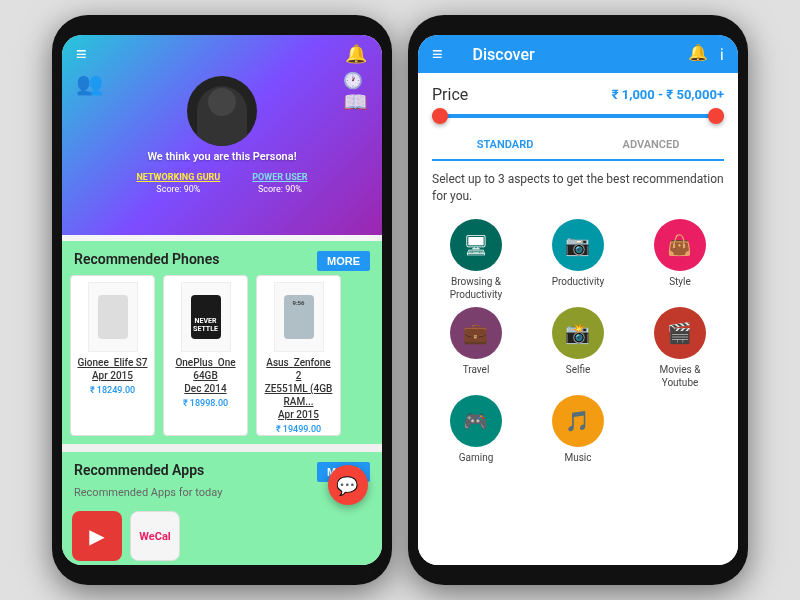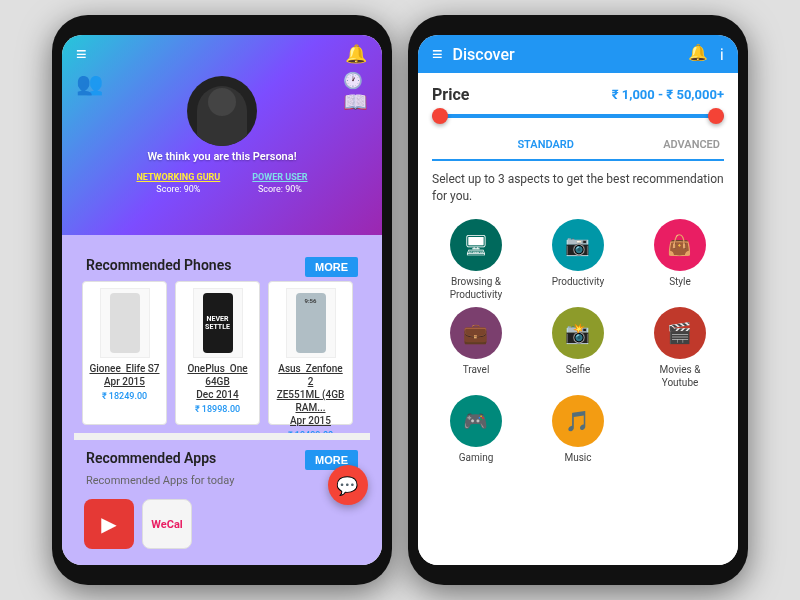--- a/index.html
+++ b/index.html
@@ -147,22 +147,23 @@
     .persona-score-value {
       font-size: 9px;
       color: white;
       display: block;
     }
 
     
     .left-content {
       flex: 1;
       overflow-y: auto;
-      background: #c4b5fd;
-      padding: 12px;
+      background: #86efac;
+      padding: 0;
+      margin-top: 6px;
     }
 
     .section-header {
       display: flex;
       justify-content: space-between;
       align-items: flex-start;
       padding: 10px 12px 4px;
     }
 
     .section-title {
@@ -210,21 +211,21 @@
       margin: 0 auto 4px;
       background: #f9f9f9;
       display: flex;
       align-items: center;
       justify-content: center;
       border: 1px solid #eee;
     }
 
     .phone-img-shape {
       width: 30px;
-      height: 60px;
+      height: 44px;
       background: #ddd;
       border-radius: 4px;
       position: relative;
     }
 
     .phone-img-dark {
       background: #1a1a1a;
     }
 
     .phone-img-blue {
@@ -277,20 +278,21 @@
       display: flex;
       align-items: center;
       gap: 10px;
     }
 
     .right-title {
       color: white;
       font-size: 16px;
       font-weight: 500;
       flex: 1;
+      margin-left: 20px;
     }
 
     .right-icons {
       display: flex;
       gap: 12px;
       color: white;
       font-size: 16px;
     }
 
     .right-content {
@@ -307,21 +309,21 @@
     .price-row {
       display: flex;
       justify-content: space-between;
       align-items: center;
       margin-bottom: 10px;
     }
 
     .price-label {
       font-size: 16px;
       color: #333;
-      font-weight: 700;
+      font-weight: 400;
     }
 
     .price-range {
       font-size: 13px;
       color: #2196f3;
       font-weight: 700;
     }
 
     .slider-track {
       width: 100%;
@@ -367,21 +369,21 @@
     }
 
     .tabs-row {
       display: flex;
       border-bottom: 2px solid #2196f3;
       margin: 0 14px 10px;
     }
 
     .tab-item {
       flex: 1;
-      text-align: right;
+      text-align: center;
       padding: 8px 4px;
       font-size: 11px;
       font-weight: 600;
       cursor: pointer;
       color: #2196f3;
     }
 
     .tab-item.active {
       border-bottom: 2px solid #2196f3;
       margin-bottom: -2px;

